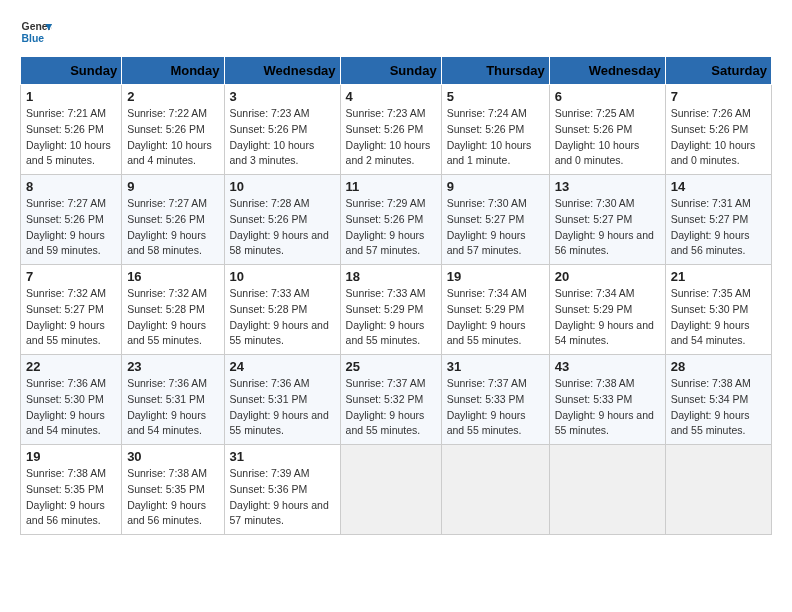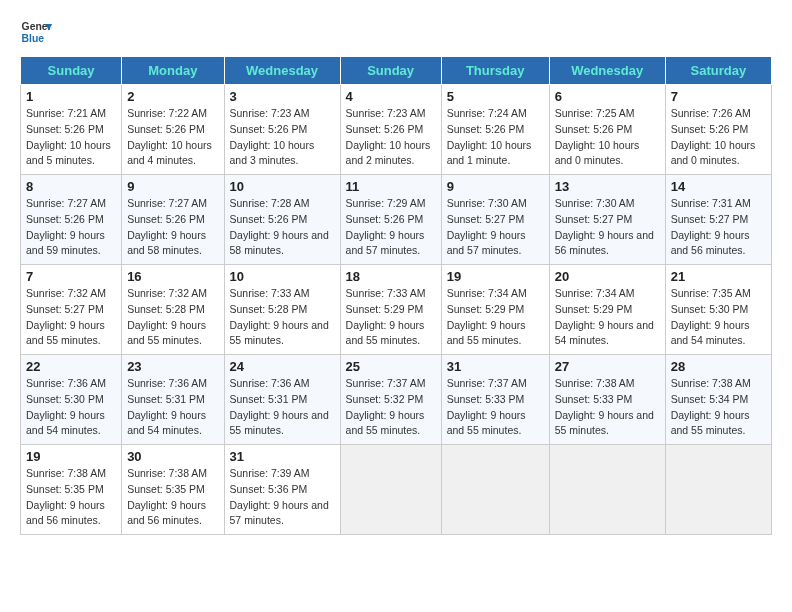--- a/index.html
+++ b/index.html
@@ -35,25 +35,25 @@
       font-size: 15px;
       color: #444;
     }
     table {
       width: 100%;
       border-collapse: collapse;
       font-size: 11px;
     }
     thead tr th {
       background-color: #2b6cb0;
-      color: #5eead4;
+      color: #000000;
       font-weight: bold;
       font-size: 13px;
       padding: 6px 4px;
-      text-align: center;
+      text-align: right;
       border: 1px solid #fff;
     }
     tbody tr td {
       border: 1px solid #ccc;
       vertical-align: top;
       padding: 4px 5px;
       font-size: 10.5px;
       color: #222;
       background: #fff;
       min-height: 80px;
@@ -132,21 +132,21 @@
         <td><span class="day-num">19</span><span class="day-info">Sunrise: 7:34 AM<br>Sunset: 5:29 PM<br>Daylight: 9 hours and 55 minutes.</span></td>
         <td><span class="day-num">20</span><span class="day-info">Sunrise: 7:34 AM<br>Sunset: 5:29 PM<br>Daylight: 9 hours and 54 minutes.</span></td>
         <td><span class="day-num">21</span><span class="day-info">Sunrise: 7:35 AM<br>Sunset: 5:30 PM<br>Daylight: 9 hours and 54 minutes.</span></td>
       </tr>
       <tr>
         <td><span class="day-num">22</span><span class="day-info">Sunrise: 7:36 AM<br>Sunset: 5:30 PM<br>Daylight: 9 hours and 54 minutes.</span></td>
         <td><span class="day-num">23</span><span class="day-info">Sunrise: 7:36 AM<br>Sunset: 5:31 PM<br>Daylight: 9 hours and 54 minutes.</span></td>
         <td><span class="day-num">24</span><span class="day-info">Sunrise: 7:36 AM<br>Sunset: 5:31 PM<br>Daylight: 9 hours and 55 minutes.</span></td>
         <td><span class="day-num">25</span><span class="day-info">Sunrise: 7:37 AM<br>Sunset: 5:32 PM<br>Daylight: 9 hours and 55 minutes.</span></td>
         <td><span class="day-num">31</span><span class="day-info">Sunrise: 7:37 AM<br>Sunset: 5:33 PM<br>Daylight: 9 hours and 55 minutes.</span></td>
-        <td><span class="day-num">27</span><span class="day-info">Sunrise: 7:38 AM<br>Sunset: 5:33 PM<br>Daylight: 9 hours and 55 minutes.</span></td>
+        <td><span class="day-num">43</span><span class="day-info">Sunrise: 7:38 AM<br>Sunset: 5:33 PM<br>Daylight: 9 hours and 55 minutes.</span></td>
         <td><span class="day-num">28</span><span class="day-info">Sunrise: 7:38 AM<br>Sunset: 5:34 PM<br>Daylight: 9 hours and 55 minutes.</span></td>
       </tr>
       <tr>
         <td><span class="day-num">19</span><span class="day-info">Sunrise: 7:38 AM<br>Sunset: 5:35 PM<br>Daylight: 9 hours and 56 minutes.</span></td>
         <td><span class="day-num">30</span><span class="day-info">Sunrise: 7:38 AM<br>Sunset: 5:35 PM<br>Daylight: 9 hours and 56 minutes.</span></td>
         <td><span class="day-num">31</span><span class="day-info">Sunrise: 7:39 AM<br>Sunset: 5:36 PM<br>Daylight: 9 hours and 57 minutes.</span></td>
         <td class="empty"></td>
         <td class="empty"></td>
         <td class="empty"></td>
         <td class="empty"></td>

